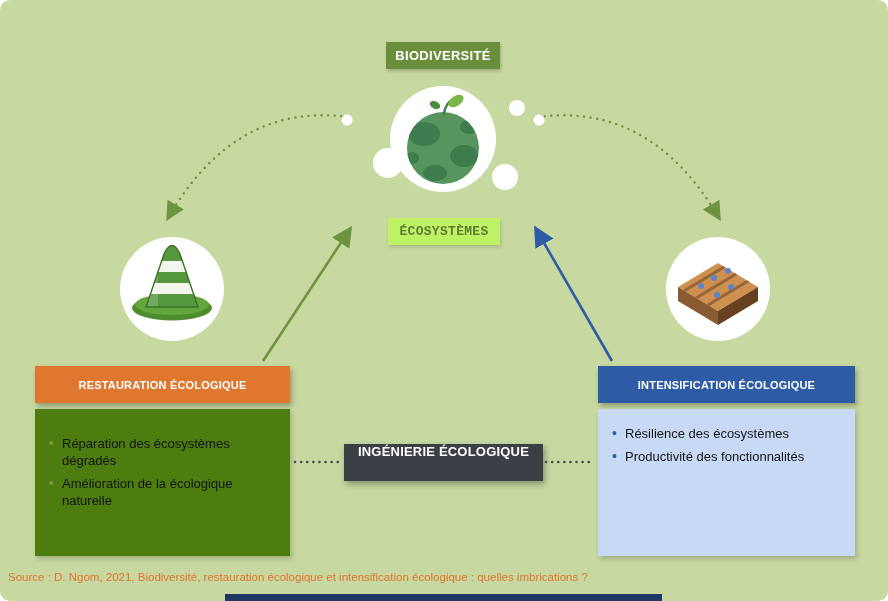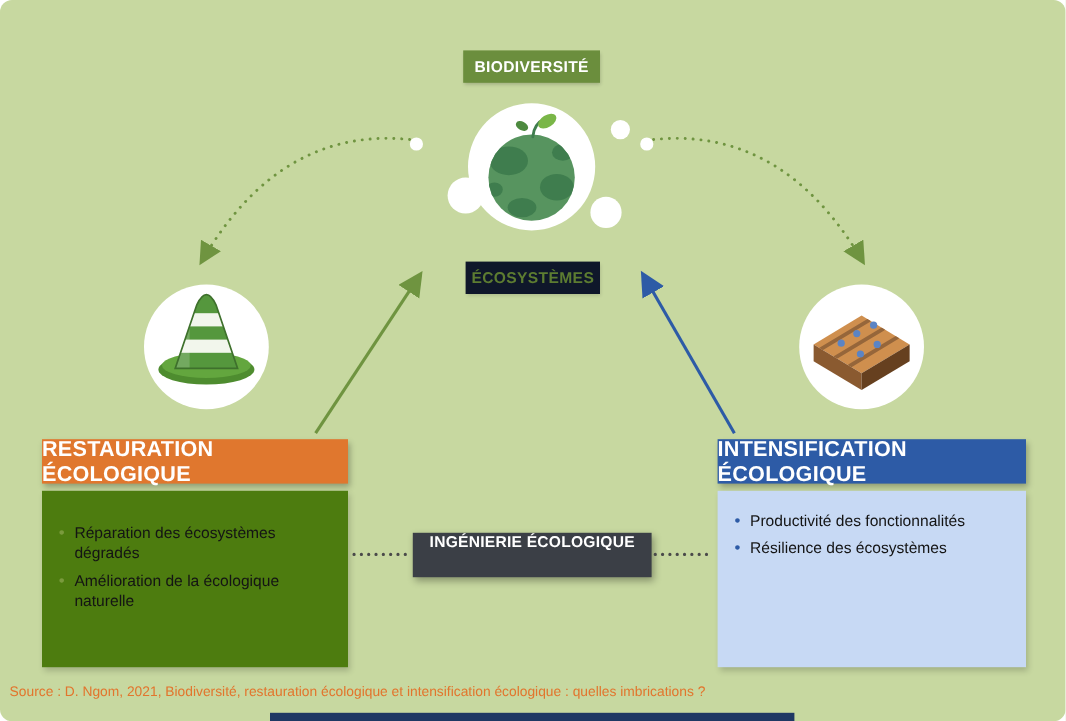--- a/index.html
+++ b/index.html
@@ -6,24 +6,24 @@
   .canvas{
     position:relative;width:888px;height:601px;overflow:hidden;
     background:#c7d8a0;border-radius:10px;
     font-family:"Liberation Sans",sans-serif;
   }
   .label-box{
     position:absolute;display:flex;align-items:center;justify-content:center;
     font-weight:bold;font-size:13px;letter-spacing:.3px;
   }
   .biodiversity{left:386px;top:42px;width:114px;height:27px;background:#6b8e3d;color:#fff;box-shadow:1px 2px 3px rgba(0,0,0,.2);}
-  .ecosystems{left:388px;top:218px;width:112px;height:27px;background:#0f172a;color:#5d7c31;box-shadow:1px 2px 3px rgba(0,0,0,.15);}
+  .ecosystems{left:388px;top:218px;width:112px;height:27px;background:#bef264;color:#5d7c31;box-shadow:1px 2px 3px rgba(0,0,0,.15);font-family:Liberation Mono, monospace;}
   .panel-header{
     position:absolute;top:366px;height:37px;display:flex;align-items:center;justify-content:center;
-    color:#fff;font-weight:bold;font-size:18px;letter-spacing:.2px;
+    color:#fff;font-weight:bold;font-size:11px;letter-spacing:.2px;
     box-shadow:2px 3px 5px rgba(0,0,0,.28);
   }
   .restoration-header{left:35px;width:255px;background:#e0772e;}
   .intensification-header{left:598px;width:257px;background:#2d5ba6;}
   .panel-body{
     position:absolute;top:409px;height:147px;font-size:13px;color:#141414;
     box-shadow:2px 3px 5px rgba(0,0,0,.18);
   }
   .restoration-body{left:35px;width:255px;background:#4d7c0f;}
   .intensification-body{left:598px;width:257px;background:#c7d9f4;}
@@ -65,22 +65,22 @@
       <li>Amélioration de la écologique naturelle</li>
     </ul>
   </div>
 
   <div class="panel-header intensification-header">
     <span>INTENSIFICATION ÉCOLOGIQUE</span>
   </div>
 
   <div class="panel-body intensification-body">
     <ul>
+      <li>Résilience des écosystèmes</li>
       <li>Productivité des fonctionnalités</li>
-      <li>Résilience des écosystèmes</li>
     </ul>
   </div>
 
   <div class="engineering">
     <span>INGÉNIERIE ÉCOLOGIQUE</span>
   </div>
 
   <div class="source">Source : D. Ngom, 2021, Biodiversité, restauration écologique et intensification écologique : quelles imbrications ?</div>
 
   <div class="bottom-bar"></div>

